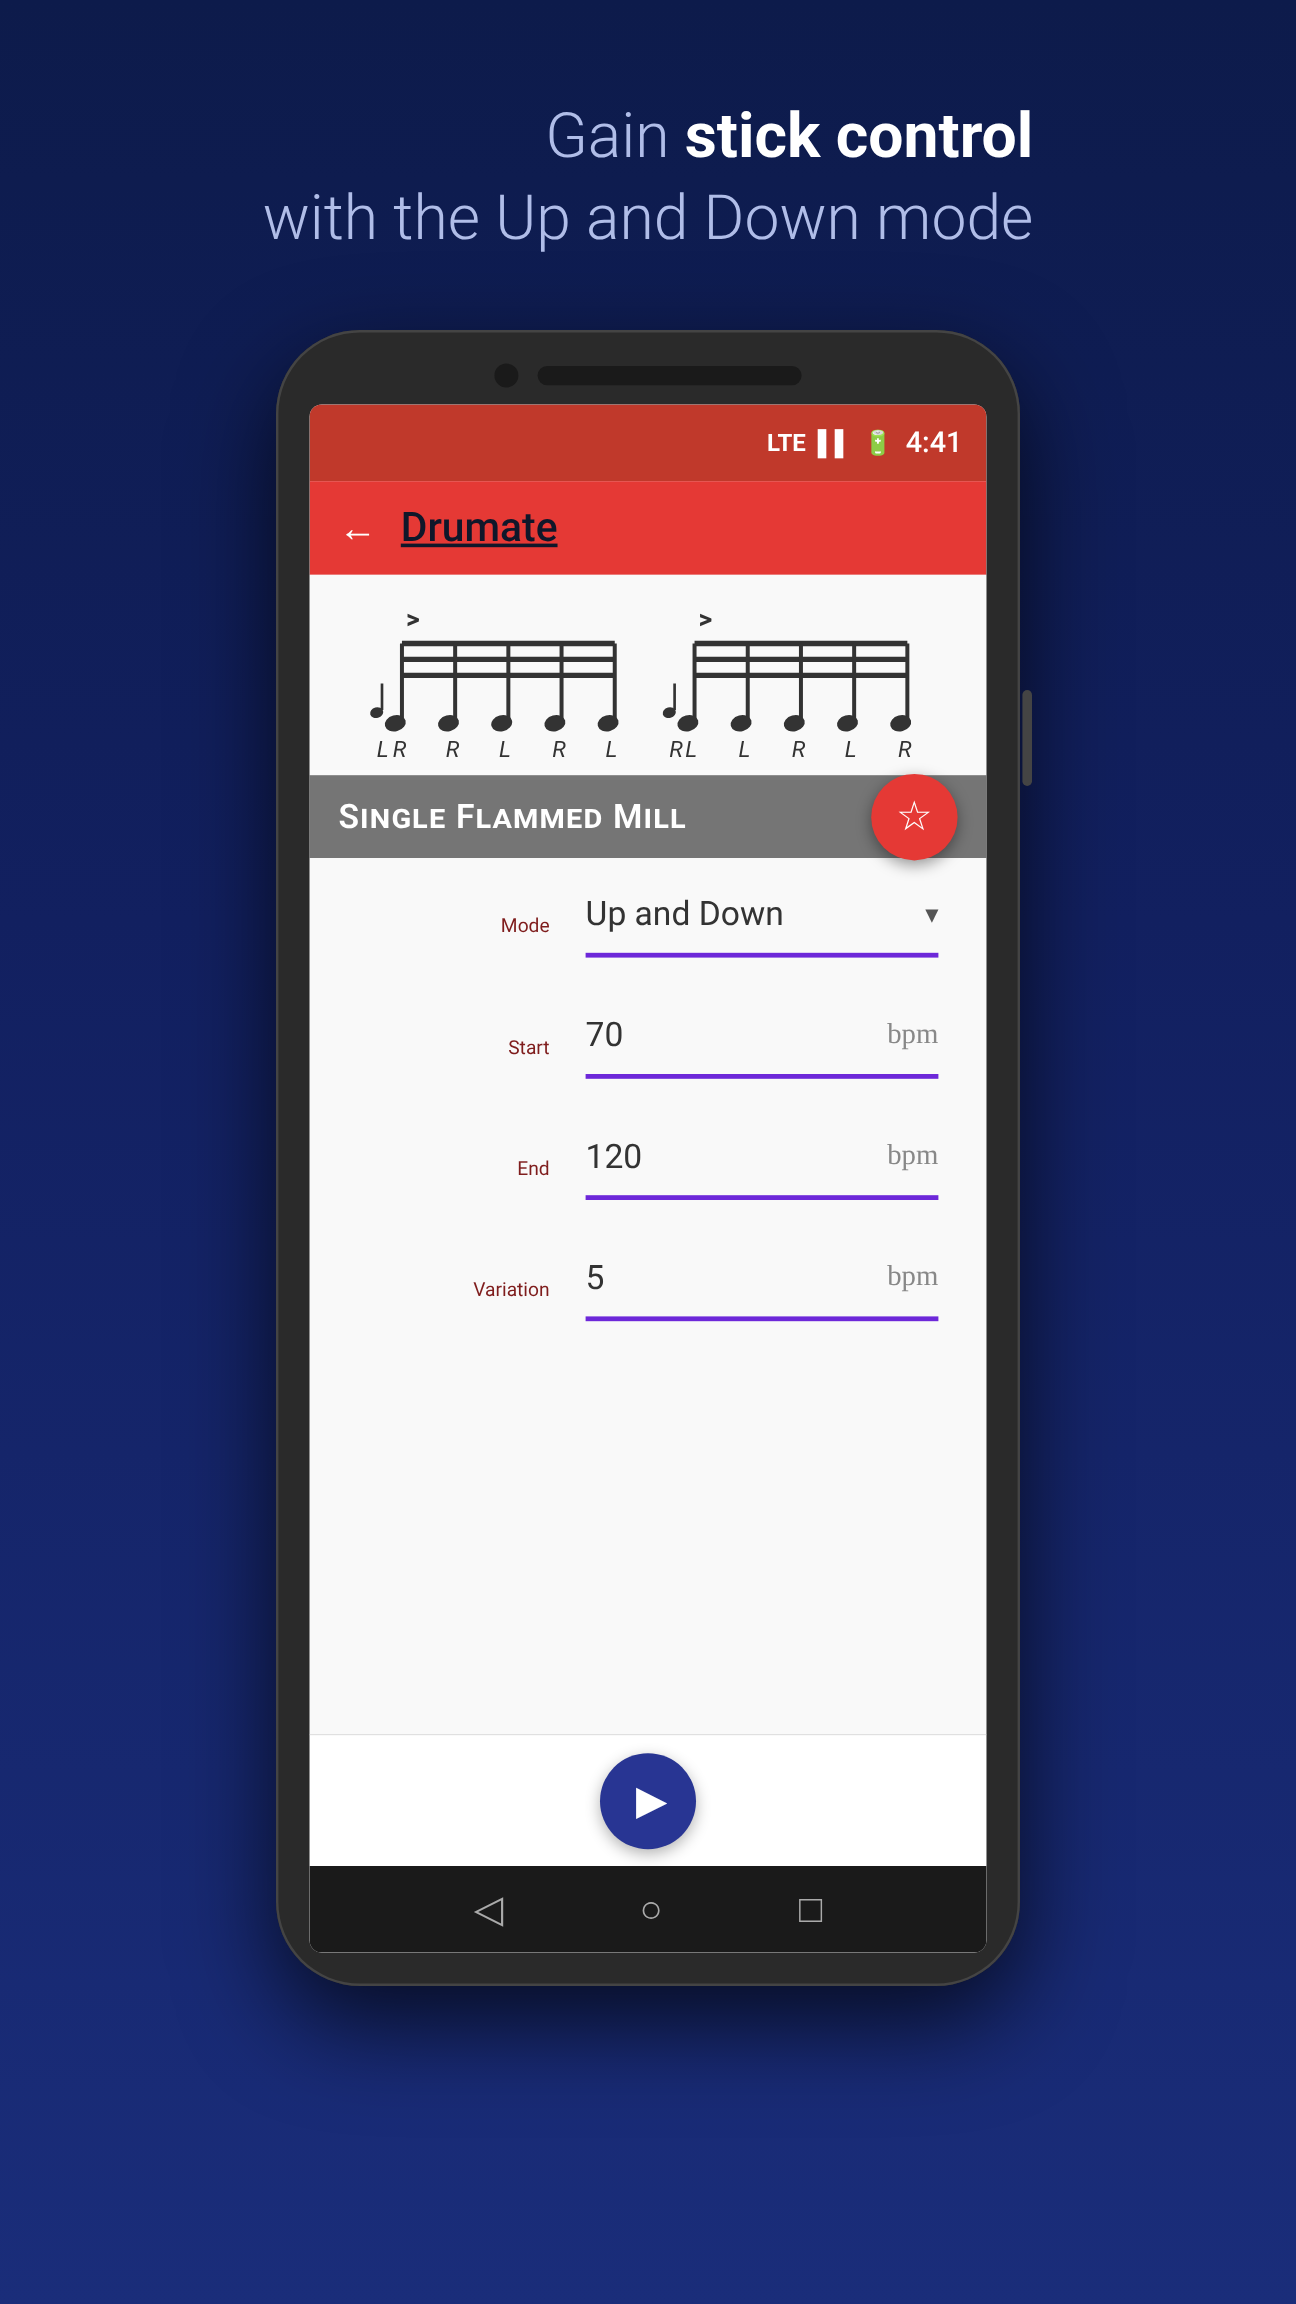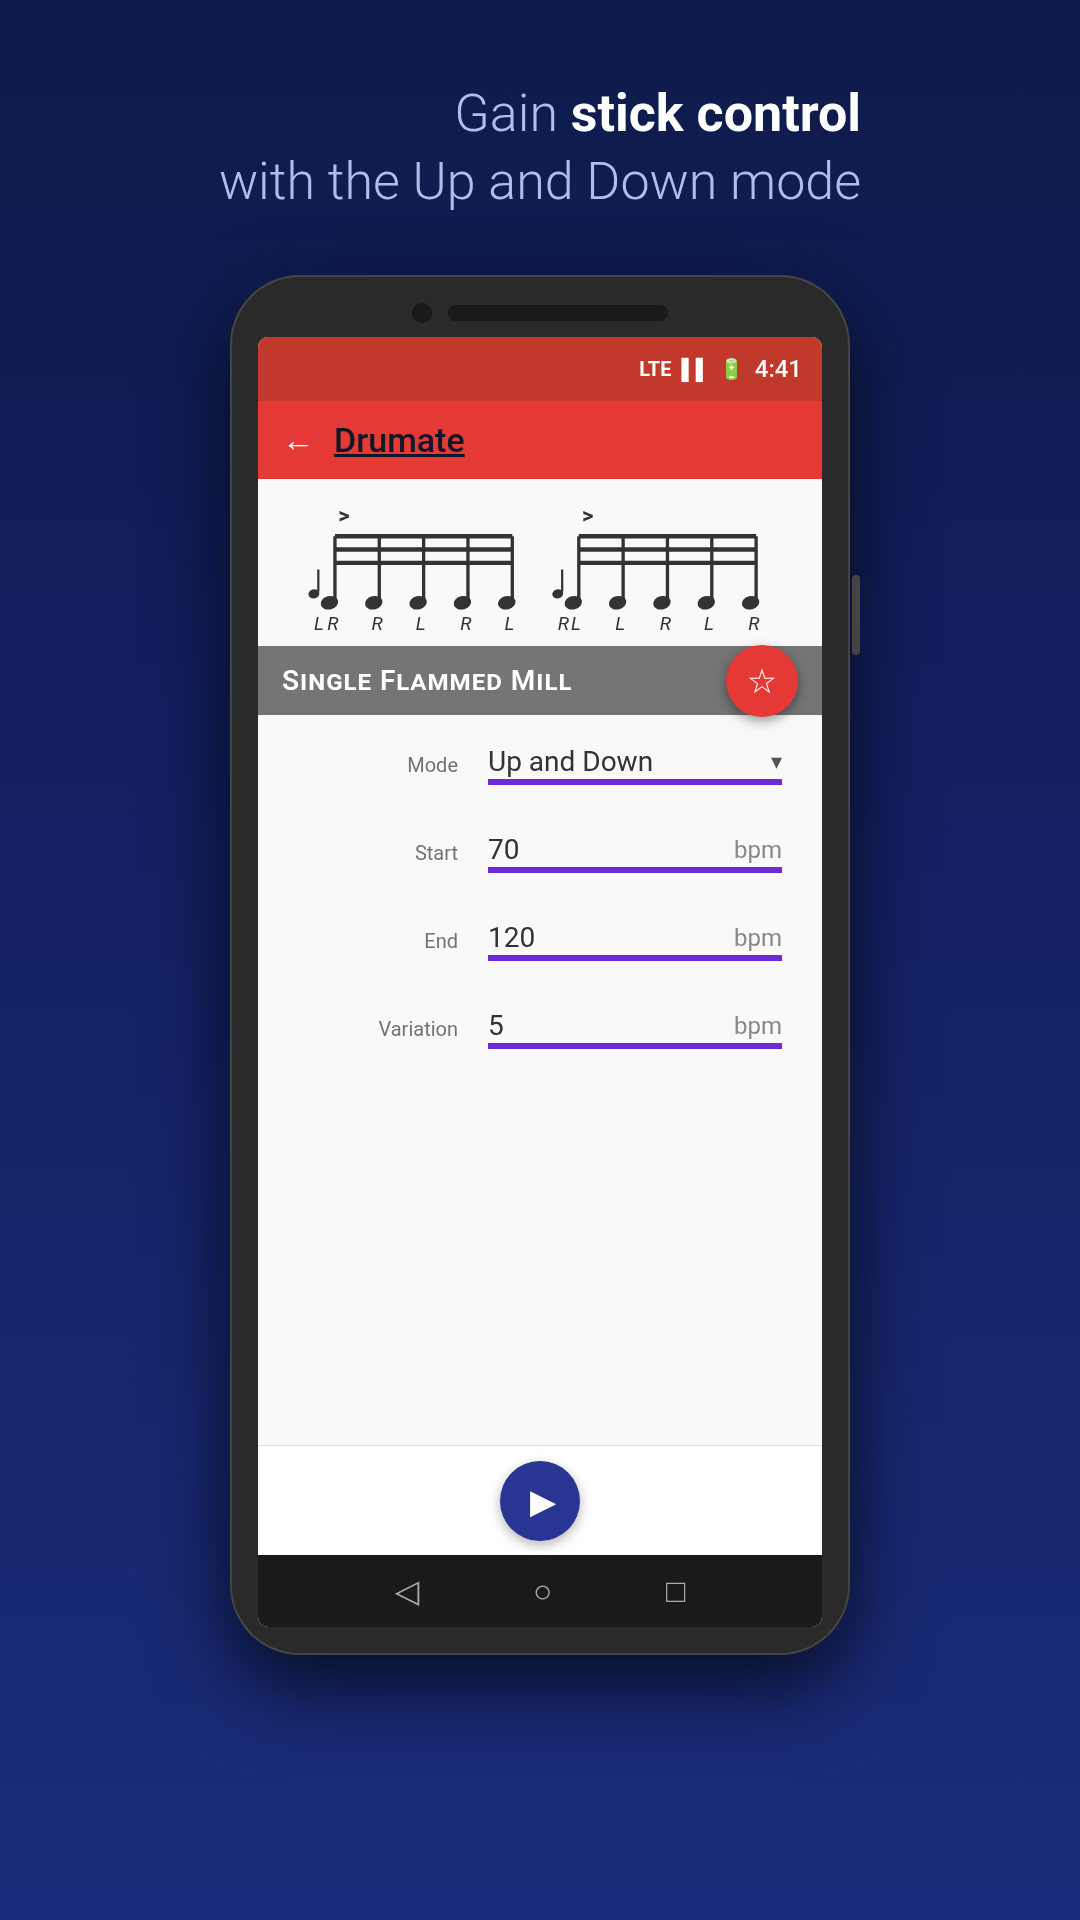--- a/index.html
+++ b/index.html
@@ -184,41 +184,42 @@
       display: flex;
       flex-direction: column;
       gap: 48px;
     }
 
     .setting-row {
       display: flex;
       align-items: center;
     }
     .setting-label {
-      color: #737373;
-      font-size: 20px;
+      color: #7f1d1d;
+      font-size: 16px;
       width: 160px;
       text-align: right;
       margin-right: 30px;
     }
     .setting-value {
       flex: 1;
       display: flex;
       align-items: center;
-      border-bottom: 6px solid #6d28d9;
-      padding-bottom: 1px;
+      border-bottom: 4px solid #6d28d9;
+      padding-bottom: 16px;
     }
     .setting-value .value-text {
       font-size: 28px;
       color: #333;
       flex: 1;
     }
     .setting-value .unit-text {
       font-size: 24px;
       color: #888;
+      font-family: Liberation Serif, serif;
     }
 
     .mode-dropdown {
       display: flex;
       align-items: center;
       gap: 8px;
     }
     .dropdown-arrow {
       color: #555;
       font-size: 22px;

